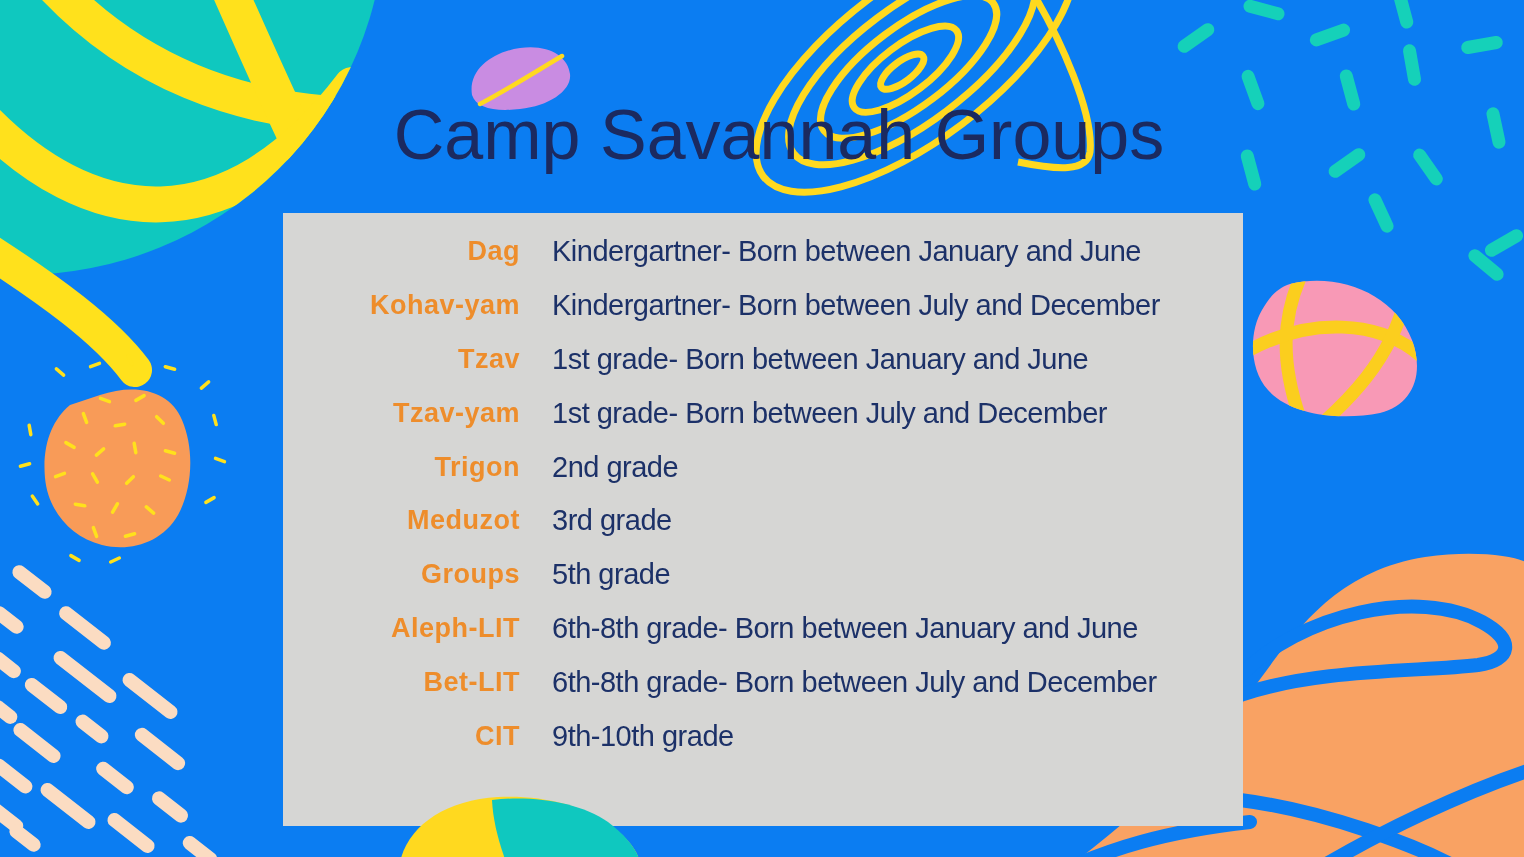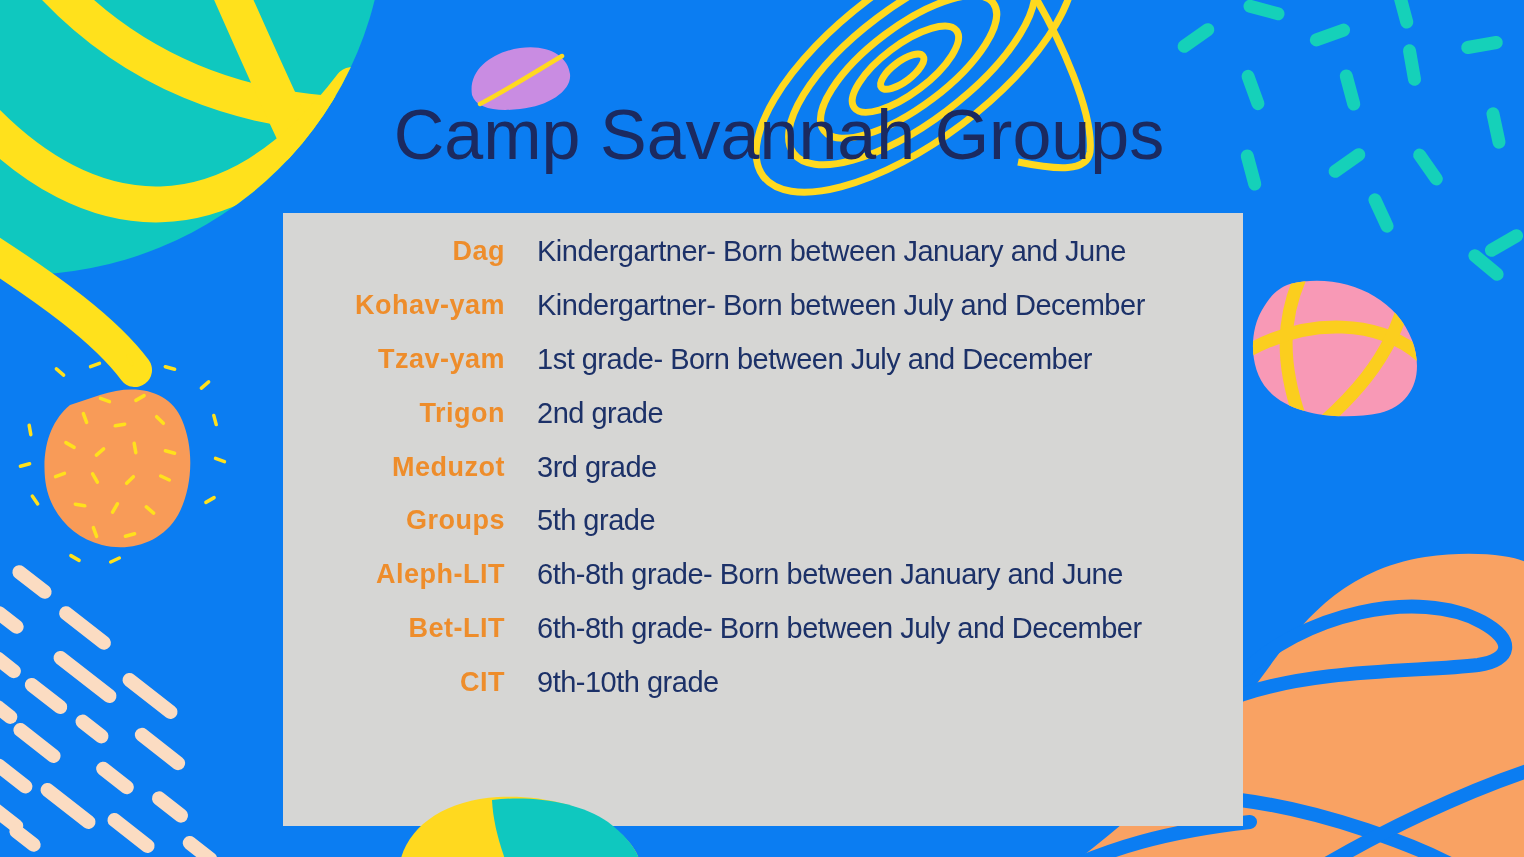--- a/index.html
+++ b/index.html
@@ -5,21 +5,21 @@
   html,body{margin:0;padding:0;background:#333;}
   .stage{
     position:relative;width:1524px;height:857px;overflow:hidden;
     background:#0B7DF2;font-family:"Liberation Sans",sans-serif;
   }
   .bg-svg,.fg-svg{position:absolute;left:0;top:0;width:1524px;height:857px;pointer-events:none;}
   .bg-svg{z-index:0;}
   .fg-svg{z-index:2;}
   .panel{
     position:absolute;left:283px;top:213px;width:960px;height:613px;
-    background:#D6D6D4;z-index:1;box-sizing:border-box;padding-top:12px;
+    background:#D6D6D4;z-index:1;box-sizing:border-box;padding-top:12px;padding-left:15px;
   }
   .row{
     display:grid;grid-template-columns:222px 1fr;column-gap:32px;
     height:53.8px;align-items:center;
   }
   .gname{
     text-align:right;font-weight:700;font-size:27px;letter-spacing:.5px;
     color:#EE8D2B;white-space:nowrap;
   }
   .gdesc{
@@ -310,20 +310,24 @@
   <div class="panel">
     <div class="row">
       <span class="gname">Dag</span>
       <span class="gdesc">Kindergartner- Born between January and June</span>
     </div>
     <div class="row">
       <span class="gname">Kohav-yam</span>
       <span class="gdesc">Kindergartner- Born between July and December</span>
     </div>
     <div class="row">
+      <span class="gname">Tzav</span>
+      <span class="gdesc">1st grade- Born between January and June</span>
+    </div>
+    <div class="row">
       <span class="gname">Tzav-yam</span>
       <span class="gdesc">1st grade- Born between July and December</span>
     </div>
     <div class="row">
       <span class="gname">Trigon</span>
       <span class="gdesc">2nd grade</span>
     </div>
     <div class="row">
       <span class="gname">Meduzot</span>
       <span class="gdesc">3rd grade</span>

